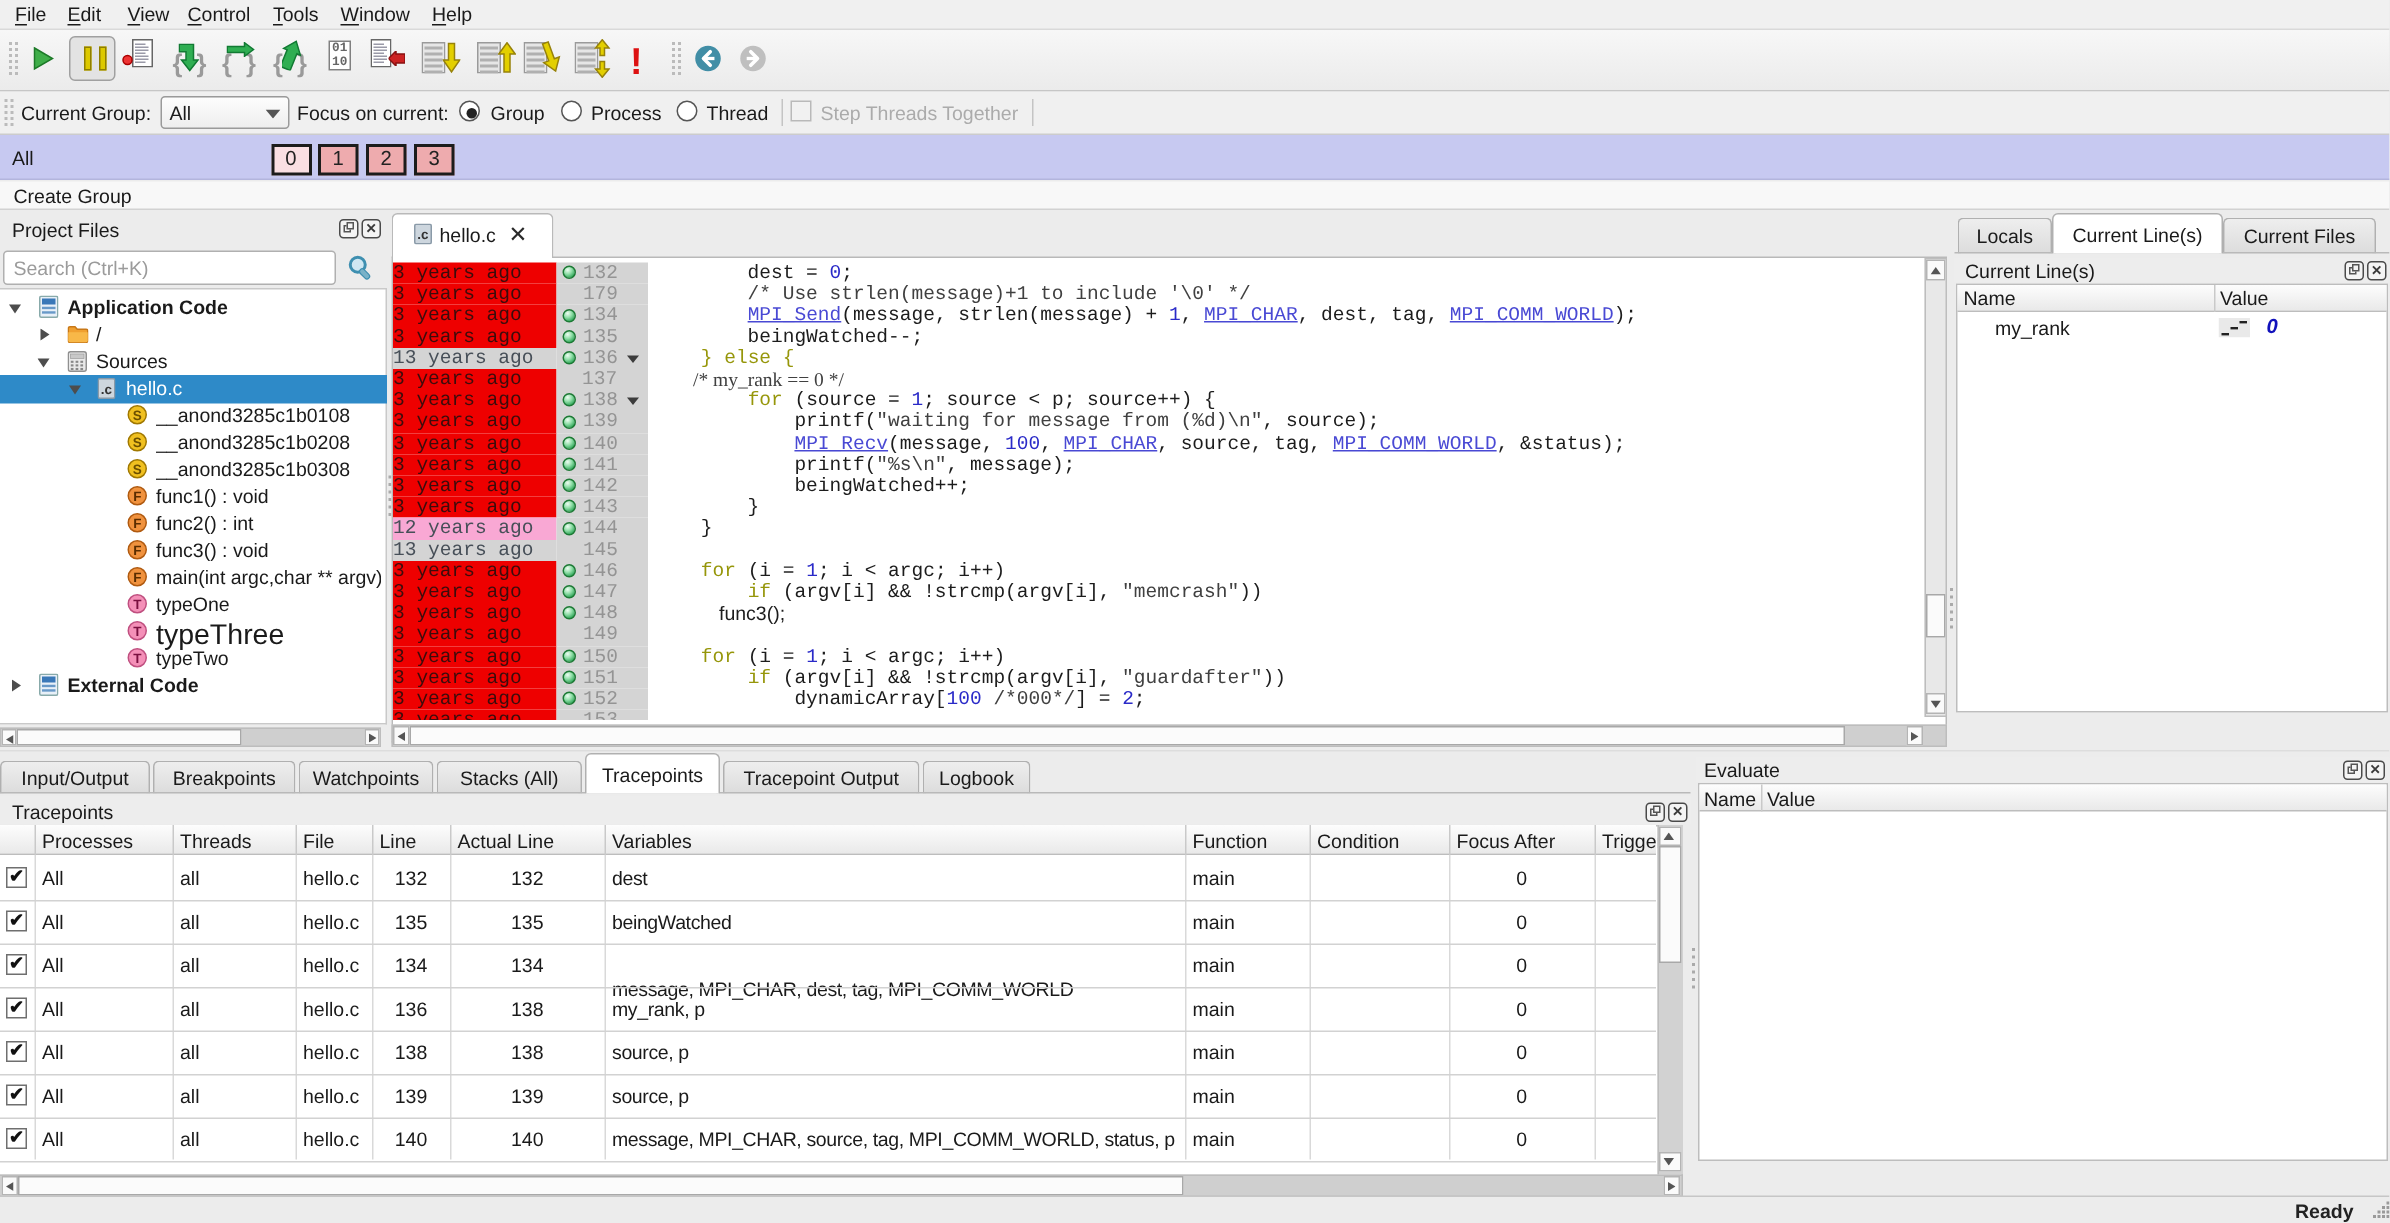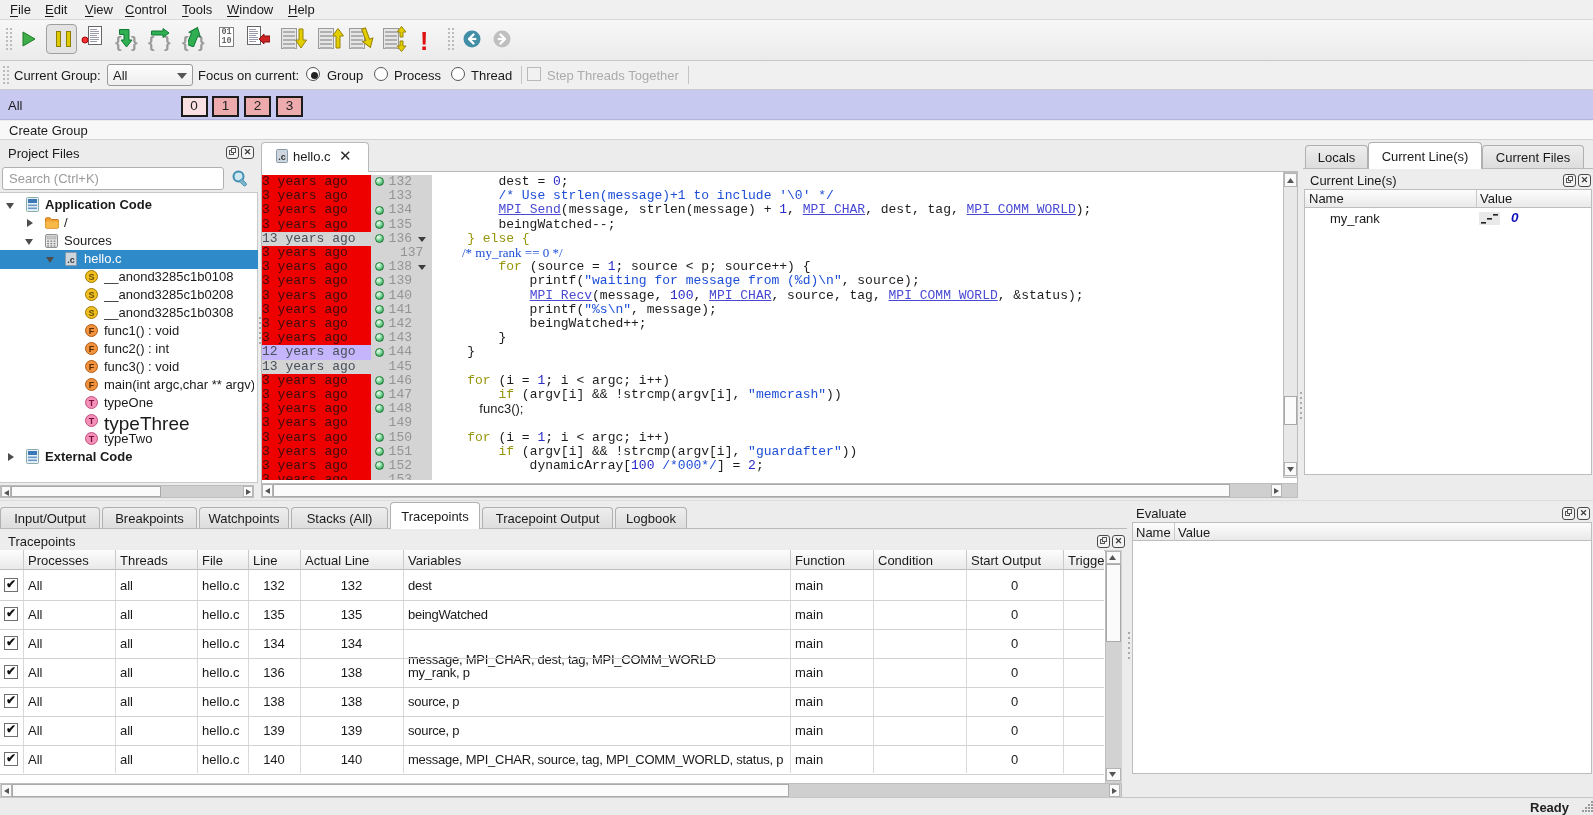--- a/index.html
+++ b/index.html
@@ -317,30 +317,30 @@
 <div class="abs" style="left:258.5px;top:342px;width:2px;height:2px;background:#aaa"></div>
 <div class="abs" style="left:261px;top:171px;width:1037px;height:1px;background:#b9b9b9"></div>
 <div class="abs" style="left:261px;top:142px;width:108px;height:30px;background:#fff;border:1px solid #b9b9b9;border-bottom:none;border-radius:4px 4px 0 0;z-index:2"></div>
 <svg class="abs" style="left:276px;top:149px;z-index:3" width="12" height="14" viewBox="0 0 12 14">
     <rect x="0.5" y="0.5" width="11" height="13" rx="1" fill="#cdd6de" stroke="#8a9aa8"></rect>
     <text x="6" y="10.5" font-size="9" font-weight="bold" fill="#333" text-anchor="middle" font-family="Liberation Sans">.c</text>
   </svg>
 <div class="abs" style="left:293px;top:149px;font-size:13px;z-index:3">hello.c</div>
 <div class="abs" style="left:339px;top:147px;font-size:15px;color:#2a2a2a;z-index:3">✕</div>
 <div class="abs" style="left:261px;top:172px;width:1037px;height:323px;background:#fff;border:1px solid #b9b9b9;border-top:none"></div>
-<style>.code span { color:#1c1c1c; } .code .c,.code .s { color:#1d4ed8; } .code .k { color:#96960a; }.code .n { color:#2a2ac8; } .code .l { color:#4949d4; text-decoration:underline; }</style>
+<style>.code span { color:#1c1c1c; } .code .c,.code .s { color:#404040; } .code .k { color:#96960a; }.code .n { color:#2a2ac8; } .code .l { color:#4949d4; text-decoration:underline; }</style>
 <div class="abs" style="left:262px;top:173px;width:1021px;height:307px;overflow:hidden;background:#fff">
 <div style="position:absolute;left:0;top:2.0px;width:109px;height:14.2px;background:#ee0000;color:#3c0c0c;font-family:'Liberation Mono',monospace;font-size:13px;line-height:14.2px;white-space:pre">3 years ago</div>
 <div style="position:absolute;left:109px;top:2.0px;width:61px;height:14.2px;background:#d4d4d4"></div>
 <div style="position:absolute;left:113px;top:4.2px;width:9px;height:9px;border-radius:50%;background:radial-gradient(circle at 35% 28%, #eefcf2 0%, #93dfaa 40%, #36aa5e 78%, #1f8546 100%);border:1px solid #1d7a35"></div>
 <div style="position:absolute;left:126px;top:2.0px;width:24px;text-align:right;color:#949494;font-family:'Liberation Mono',monospace;font-size:13px;line-height:14.2px">132</div>
 <div class="code" style="position:absolute;left:174px;top:2.0px;height:14.2px;font-family:'Liberation Mono',monospace;font-size:13px;line-height:14.2px;white-space:pre"><span>        dest = </span><span class="n">0</span><span>;</span></div>
 <div style="position:absolute;left:0;top:16.2px;width:109px;height:14.2px;background:#ee0000;color:#3c0c0c;font-family:'Liberation Mono',monospace;font-size:13px;line-height:14.2px;white-space:pre">3 years ago</div>
 <div style="position:absolute;left:109px;top:16.2px;width:61px;height:14.2px;background:#d4d4d4"></div>
-<div style="position:absolute;left:126px;top:16.2px;width:24px;text-align:right;color:#949494;font-family:'Liberation Mono',monospace;font-size:13px;line-height:14.2px">133</div>
+<div style="position:absolute;left:126px;top:16.2px;width:24px;text-align:right;color:#949494;font-family:'Liberation Mono',monospace;font-size:13px;line-height:14.2px">179</div>
 <div class="code" style="position:absolute;left:174px;top:16.2px;height:14.2px;font-family:'Liberation Mono',monospace;font-size:13px;line-height:14.2px;white-space:pre"><span class="c">        /* Use strlen(message)+1 to include '\0' */</span></div>
 <div style="position:absolute;left:0;top:30.4px;width:109px;height:14.2px;background:#ee0000;color:#3c0c0c;font-family:'Liberation Mono',monospace;font-size:13px;line-height:14.2px;white-space:pre">3 years ago</div>
 <div style="position:absolute;left:109px;top:30.4px;width:61px;height:14.2px;background:#d4d4d4"></div>
 <div style="position:absolute;left:113px;top:32.6px;width:9px;height:9px;border-radius:50%;background:radial-gradient(circle at 35% 28%, #eefcf2 0%, #93dfaa 40%, #36aa5e 78%, #1f8546 100%);border:1px solid #1d7a35"></div>
 <div style="position:absolute;left:126px;top:30.4px;width:24px;text-align:right;color:#949494;font-family:'Liberation Mono',monospace;font-size:13px;line-height:14.2px">134</div>
 <div class="code" style="position:absolute;left:174px;top:30.4px;height:14.2px;font-family:'Liberation Mono',monospace;font-size:13px;line-height:14.2px;white-space:pre"><span>        </span><span class="l">MPI_Send</span><span>(message, strlen(message) + </span><span class="n">1</span><span>, </span><span class="l">MPI_CHAR</span><span>, dest, tag, </span><span class="l">MPI_COMM_WORLD</span><span>);</span></div>
 <div style="position:absolute;left:0;top:44.6px;width:109px;height:14.2px;background:#ee0000;color:#3c0c0c;font-family:'Liberation Mono',monospace;font-size:13px;line-height:14.2px;white-space:pre">3 years ago</div>
 <div style="position:absolute;left:109px;top:44.6px;width:61px;height:14.2px;background:#d4d4d4"></div>
 <div style="position:absolute;left:113px;top:46.8px;width:9px;height:9px;border-radius:50%;background:radial-gradient(circle at 35% 28%, #eefcf2 0%, #93dfaa 40%, #36aa5e 78%, #1f8546 100%);border:1px solid #1d7a35"></div>
 <div style="position:absolute;left:126px;top:44.6px;width:24px;text-align:right;color:#949494;font-family:'Liberation Mono',monospace;font-size:13px;line-height:14.2px">135</div>
@@ -348,21 +348,21 @@
 <div style="position:absolute;left:0;top:58.8px;width:109px;height:14.2px;background:#d4d4d4;color:#474f58;font-family:'Liberation Mono',monospace;font-size:13px;line-height:14.2px;white-space:pre">13 years ago</div>
 <div style="position:absolute;left:109px;top:58.8px;width:61px;height:14.2px;background:#d4d4d4"></div>
 <div style="position:absolute;left:113px;top:61.0px;width:9px;height:9px;border-radius:50%;background:radial-gradient(circle at 35% 28%, #eefcf2 0%, #93dfaa 40%, #36aa5e 78%, #1f8546 100%);border:1px solid #1d7a35"></div>
 <div style="position:absolute;left:126px;top:58.8px;width:24px;text-align:right;color:#949494;font-family:'Liberation Mono',monospace;font-size:13px;line-height:14.2px">136</div>
 <svg style="position:absolute;left:156px;top:62.8px" width="9" height="7" viewBox="0 0 9 7">
       <polygon points="0,1 8,1 4,6" fill="#3c3c3c"></polygon>
     </svg>
 <div class="code" style="position:absolute;left:174px;top:58.8px;height:14.2px;font-family:'Liberation Mono',monospace;font-size:13px;line-height:14.2px;white-space:pre"><span>    </span><span class="k">} else {</span></div>
 <div style="position:absolute;left:0;top:73.0px;width:109px;height:14.2px;background:#ee0000;color:#3c0c0c;font-family:'Liberation Mono',monospace;font-size:13px;line-height:14.2px;white-space:pre">3 years ago</div>
 <div style="position:absolute;left:109px;top:73.0px;width:61px;height:14.2px;background:#d4d4d4"></div>
-<div style="position:absolute;left:138px;top:73.0px;width:24px;text-align:left;color:#949494;font-family:'Liberation Mono',monospace;font-size:13px;line-height:14.2px">137</div>
+<div style="position:absolute;left:126px;top:73.0px;width:24px;text-align:left;color:#949494;font-family:'Liberation Mono',monospace;font-size:13px;line-height:14.2px">137</div>
 <div class="code" style="position:absolute;left:174px;top:73.0px;height:14.2px;font-family:Liberation Serif, serif;font-size:13px;line-height:14.2px;white-space:pre"><span class="c">        /* my_rank == 0 */</span></div>
 <div style="position:absolute;left:0;top:87.2px;width:109px;height:14.2px;background:#ee0000;color:#3c0c0c;font-family:'Liberation Mono',monospace;font-size:13px;line-height:14.2px;white-space:pre">3 years ago</div>
 <div style="position:absolute;left:109px;top:87.2px;width:61px;height:14.2px;background:#d4d4d4"></div>
 <div style="position:absolute;left:113px;top:89.4px;width:9px;height:9px;border-radius:50%;background:radial-gradient(circle at 35% 28%, #eefcf2 0%, #93dfaa 40%, #36aa5e 78%, #1f8546 100%);border:1px solid #1d7a35"></div>
 <div style="position:absolute;left:126px;top:87.2px;width:24px;text-align:right;color:#949494;font-family:'Liberation Mono',monospace;font-size:13px;line-height:14.2px">138</div>
 <svg style="position:absolute;left:156px;top:91.2px" width="9" height="7" viewBox="0 0 9 7">
       <polygon points="0,1 8,1 4,6" fill="#3c3c3c"></polygon>
     </svg>
 <div class="code" style="position:absolute;left:174px;top:87.2px;height:14.2px;font-family:'Liberation Mono',monospace;font-size:13px;line-height:14.2px;white-space:pre"><span>        </span><span class="k">for</span><span> (source = </span><span class="n">1</span><span>; source &lt; p; source++) {</span></div>
 <div style="position:absolute;left:0;top:101.4px;width:109px;height:14.2px;background:#ee0000;color:#3c0c0c;font-family:'Liberation Mono',monospace;font-size:13px;line-height:14.2px;white-space:pre">3 years ago</div>
@@ -383,21 +383,21 @@
 <div style="position:absolute;left:0;top:144.0px;width:109px;height:14.2px;background:#ee0000;color:#3c0c0c;font-family:'Liberation Mono',monospace;font-size:13px;line-height:14.2px;white-space:pre">3 years ago</div>
 <div style="position:absolute;left:109px;top:144.0px;width:61px;height:14.2px;background:#d4d4d4"></div>
 <div style="position:absolute;left:113px;top:146.2px;width:9px;height:9px;border-radius:50%;background:radial-gradient(circle at 35% 28%, #eefcf2 0%, #93dfaa 40%, #36aa5e 78%, #1f8546 100%);border:1px solid #1d7a35"></div>
 <div style="position:absolute;left:126px;top:144.0px;width:24px;text-align:right;color:#949494;font-family:'Liberation Mono',monospace;font-size:13px;line-height:14.2px">142</div>
 <div class="code" style="position:absolute;left:174px;top:144.0px;height:14.2px;font-family:'Liberation Mono',monospace;font-size:13px;line-height:14.2px;white-space:pre"><span>            beingWatched++;</span></div>
 <div style="position:absolute;left:0;top:158.2px;width:109px;height:14.2px;background:#ee0000;color:#3c0c0c;font-family:'Liberation Mono',monospace;font-size:13px;line-height:14.2px;white-space:pre">3 years ago</div>
 <div style="position:absolute;left:109px;top:158.2px;width:61px;height:14.2px;background:#d4d4d4"></div>
 <div style="position:absolute;left:113px;top:160.4px;width:9px;height:9px;border-radius:50%;background:radial-gradient(circle at 35% 28%, #eefcf2 0%, #93dfaa 40%, #36aa5e 78%, #1f8546 100%);border:1px solid #1d7a35"></div>
 <div style="position:absolute;left:126px;top:158.2px;width:24px;text-align:right;color:#949494;font-family:'Liberation Mono',monospace;font-size:13px;line-height:14.2px">143</div>
 <div class="code" style="position:absolute;left:174px;top:158.2px;height:14.2px;font-family:'Liberation Mono',monospace;font-size:13px;line-height:14.2px;white-space:pre"><span>        }</span></div>
-<div style="position:absolute;left:0;top:172.4px;width:109px;height:14.2px;background:#c4b5fd;color:#474f58;font-family:'Liberation Mono',monospace;font-size:13px;line-height:14.2px;white-space:pre">12 years ago</div>
+<div style="position:absolute;left:0;top:172.4px;width:109px;height:14.2px;background:#f9a8d4;color:#474f58;font-family:'Liberation Mono',monospace;font-size:13px;line-height:14.2px;white-space:pre">12 years ago</div>
 <div style="position:absolute;left:109px;top:172.4px;width:61px;height:14.2px;background:#d4d4d4"></div>
 <div style="position:absolute;left:113px;top:174.6px;width:9px;height:9px;border-radius:50%;background:radial-gradient(circle at 35% 28%, #eefcf2 0%, #93dfaa 40%, #36aa5e 78%, #1f8546 100%);border:1px solid #1d7a35"></div>
 <div style="position:absolute;left:126px;top:172.4px;width:24px;text-align:right;color:#949494;font-family:'Liberation Mono',monospace;font-size:13px;line-height:14.2px">144</div>
 <div class="code" style="position:absolute;left:174px;top:172.4px;height:14.2px;font-family:'Liberation Mono',monospace;font-size:13px;line-height:14.2px;white-space:pre"><span>    }</span></div>
 <div style="position:absolute;left:0;top:186.6px;width:109px;height:14.2px;background:#d4d4d4;color:#474f58;font-family:'Liberation Mono',monospace;font-size:13px;line-height:14.2px;white-space:pre">13 years ago</div>
 <div style="position:absolute;left:109px;top:186.6px;width:61px;height:14.2px;background:#d4d4d4"></div>
 <div style="position:absolute;left:126px;top:186.6px;width:24px;text-align:right;color:#949494;font-family:'Liberation Mono',monospace;font-size:13px;line-height:14.2px">145</div>
 <div class="code" style="position:absolute;left:174px;top:186.6px;height:14.2px;font-family:'Liberation Mono',monospace;font-size:13px;line-height:14.2px;white-space:pre"></div>
 <div style="position:absolute;left:0;top:200.8px;width:109px;height:14.2px;background:#ee0000;color:#3c0c0c;font-family:'Liberation Mono',monospace;font-size:13px;line-height:14.2px;white-space:pre">3 years ago</div>
 <div style="position:absolute;left:109px;top:200.8px;width:61px;height:14.2px;background:#d4d4d4"></div>
@@ -527,21 +527,21 @@
 <div class="abs" style="left:0;top:550px;width:1122px;height:248px;background:#fff;border:1px solid #bdbdbd;border-left:none"></div>
 <div class="thead" style="left:0;top:550px;width:1104px;height:20px"></div>
 <div class="abs" style="left:28px;top:553px;font-size:13px">Processes</div>
 <div class="abs" style="left:120px;top:553px;font-size:13px">Threads</div>
 <div class="abs" style="left:202px;top:553px;font-size:13px">File</div>
 <div class="abs" style="left:253px;top:553px;font-size:13px">Line</div>
 <div class="abs" style="left:305px;top:553px;font-size:13px">Actual Line</div>
 <div class="abs" style="left:408px;top:553px;font-size:13px">Variables</div>
 <div class="abs" style="left:795px;top:553px;font-size:13px">Function</div>
 <div class="abs" style="left:878px;top:553px;font-size:13px">Condition</div>
-<div class="abs" style="left:971px;top:553px;font-size:13px">Start Output</div>
+<div class="abs" style="left:971px;top:553px;font-size:13px">Focus After</div>
 <div class="abs" style="left:1068px;top:553px;font-size:13px">Trigger</div>
 <div class="vline" style="left:23px;top:550px;height:20px"></div>
 <div class="vline" style="left:115px;top:550px;height:20px"></div>
 <div class="vline" style="left:197px;top:550px;height:20px"></div>
 <div class="vline" style="left:248px;top:550px;height:20px"></div>
 <div class="vline" style="left:300px;top:550px;height:20px"></div>
 <div class="vline" style="left:403px;top:550px;height:20px"></div>
 <div class="vline" style="left:790px;top:550px;height:20px"></div>
 <div class="vline" style="left:873px;top:550px;height:20px"></div>
 <div class="vline" style="left:966px;top:550px;height:20px"></div>

